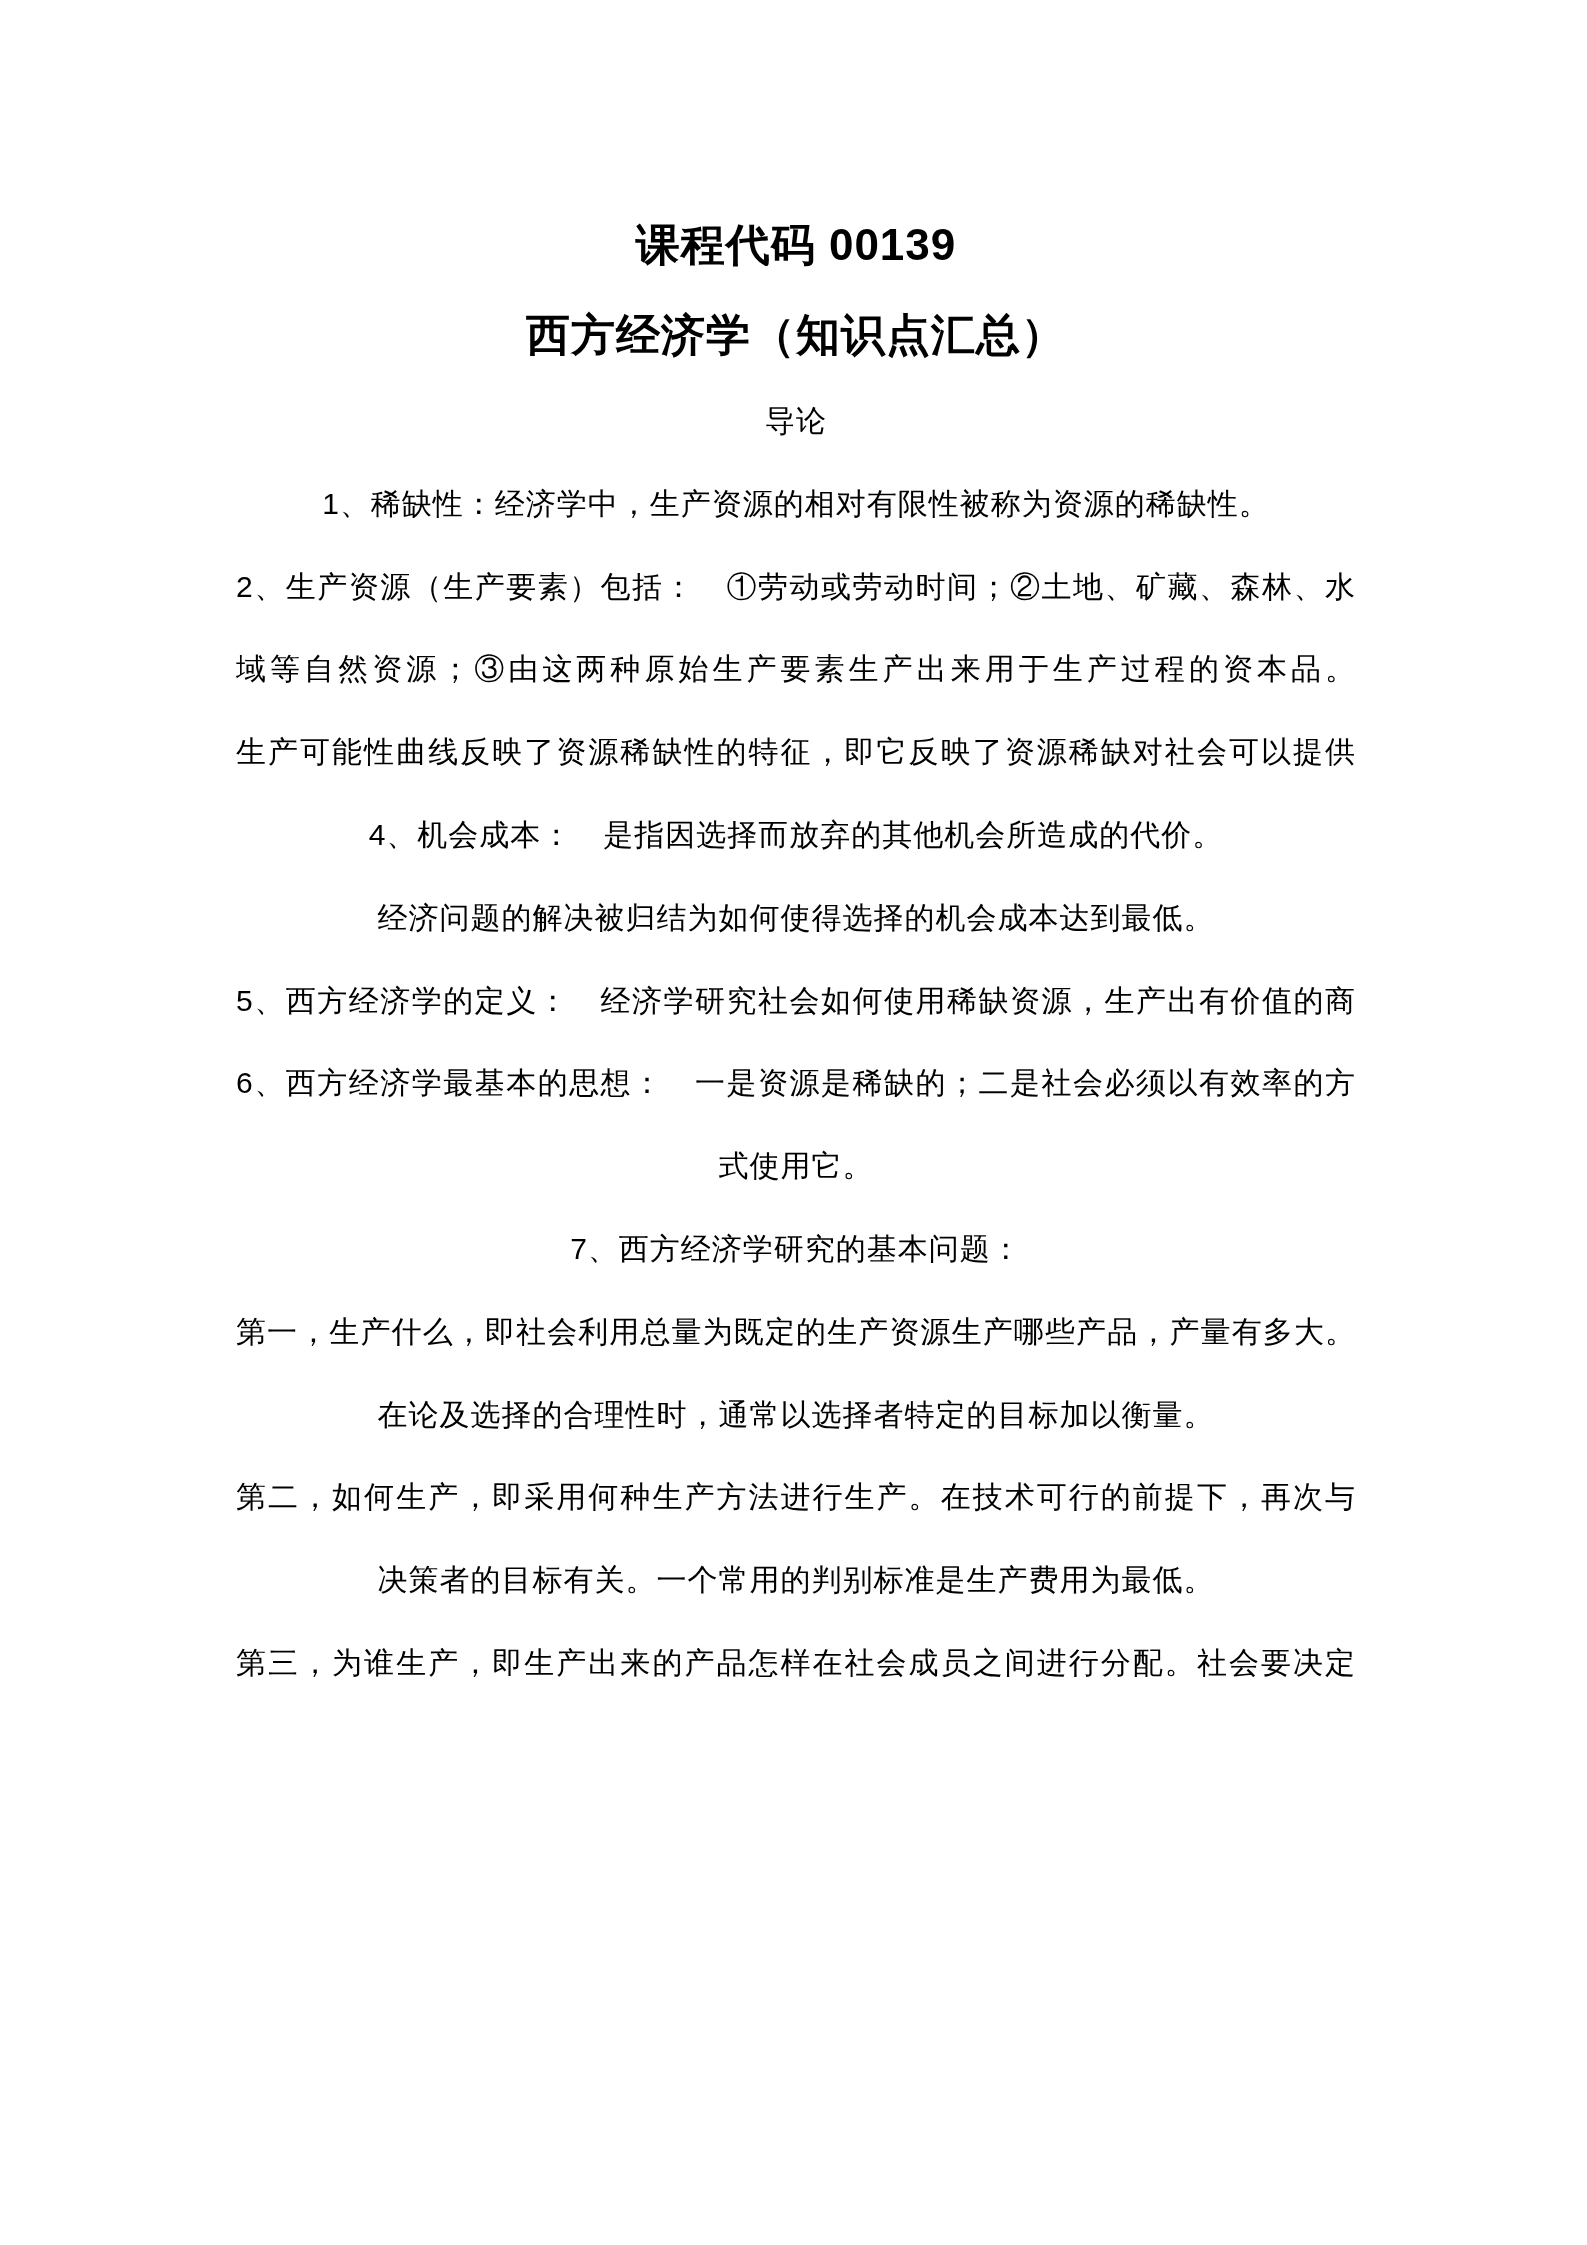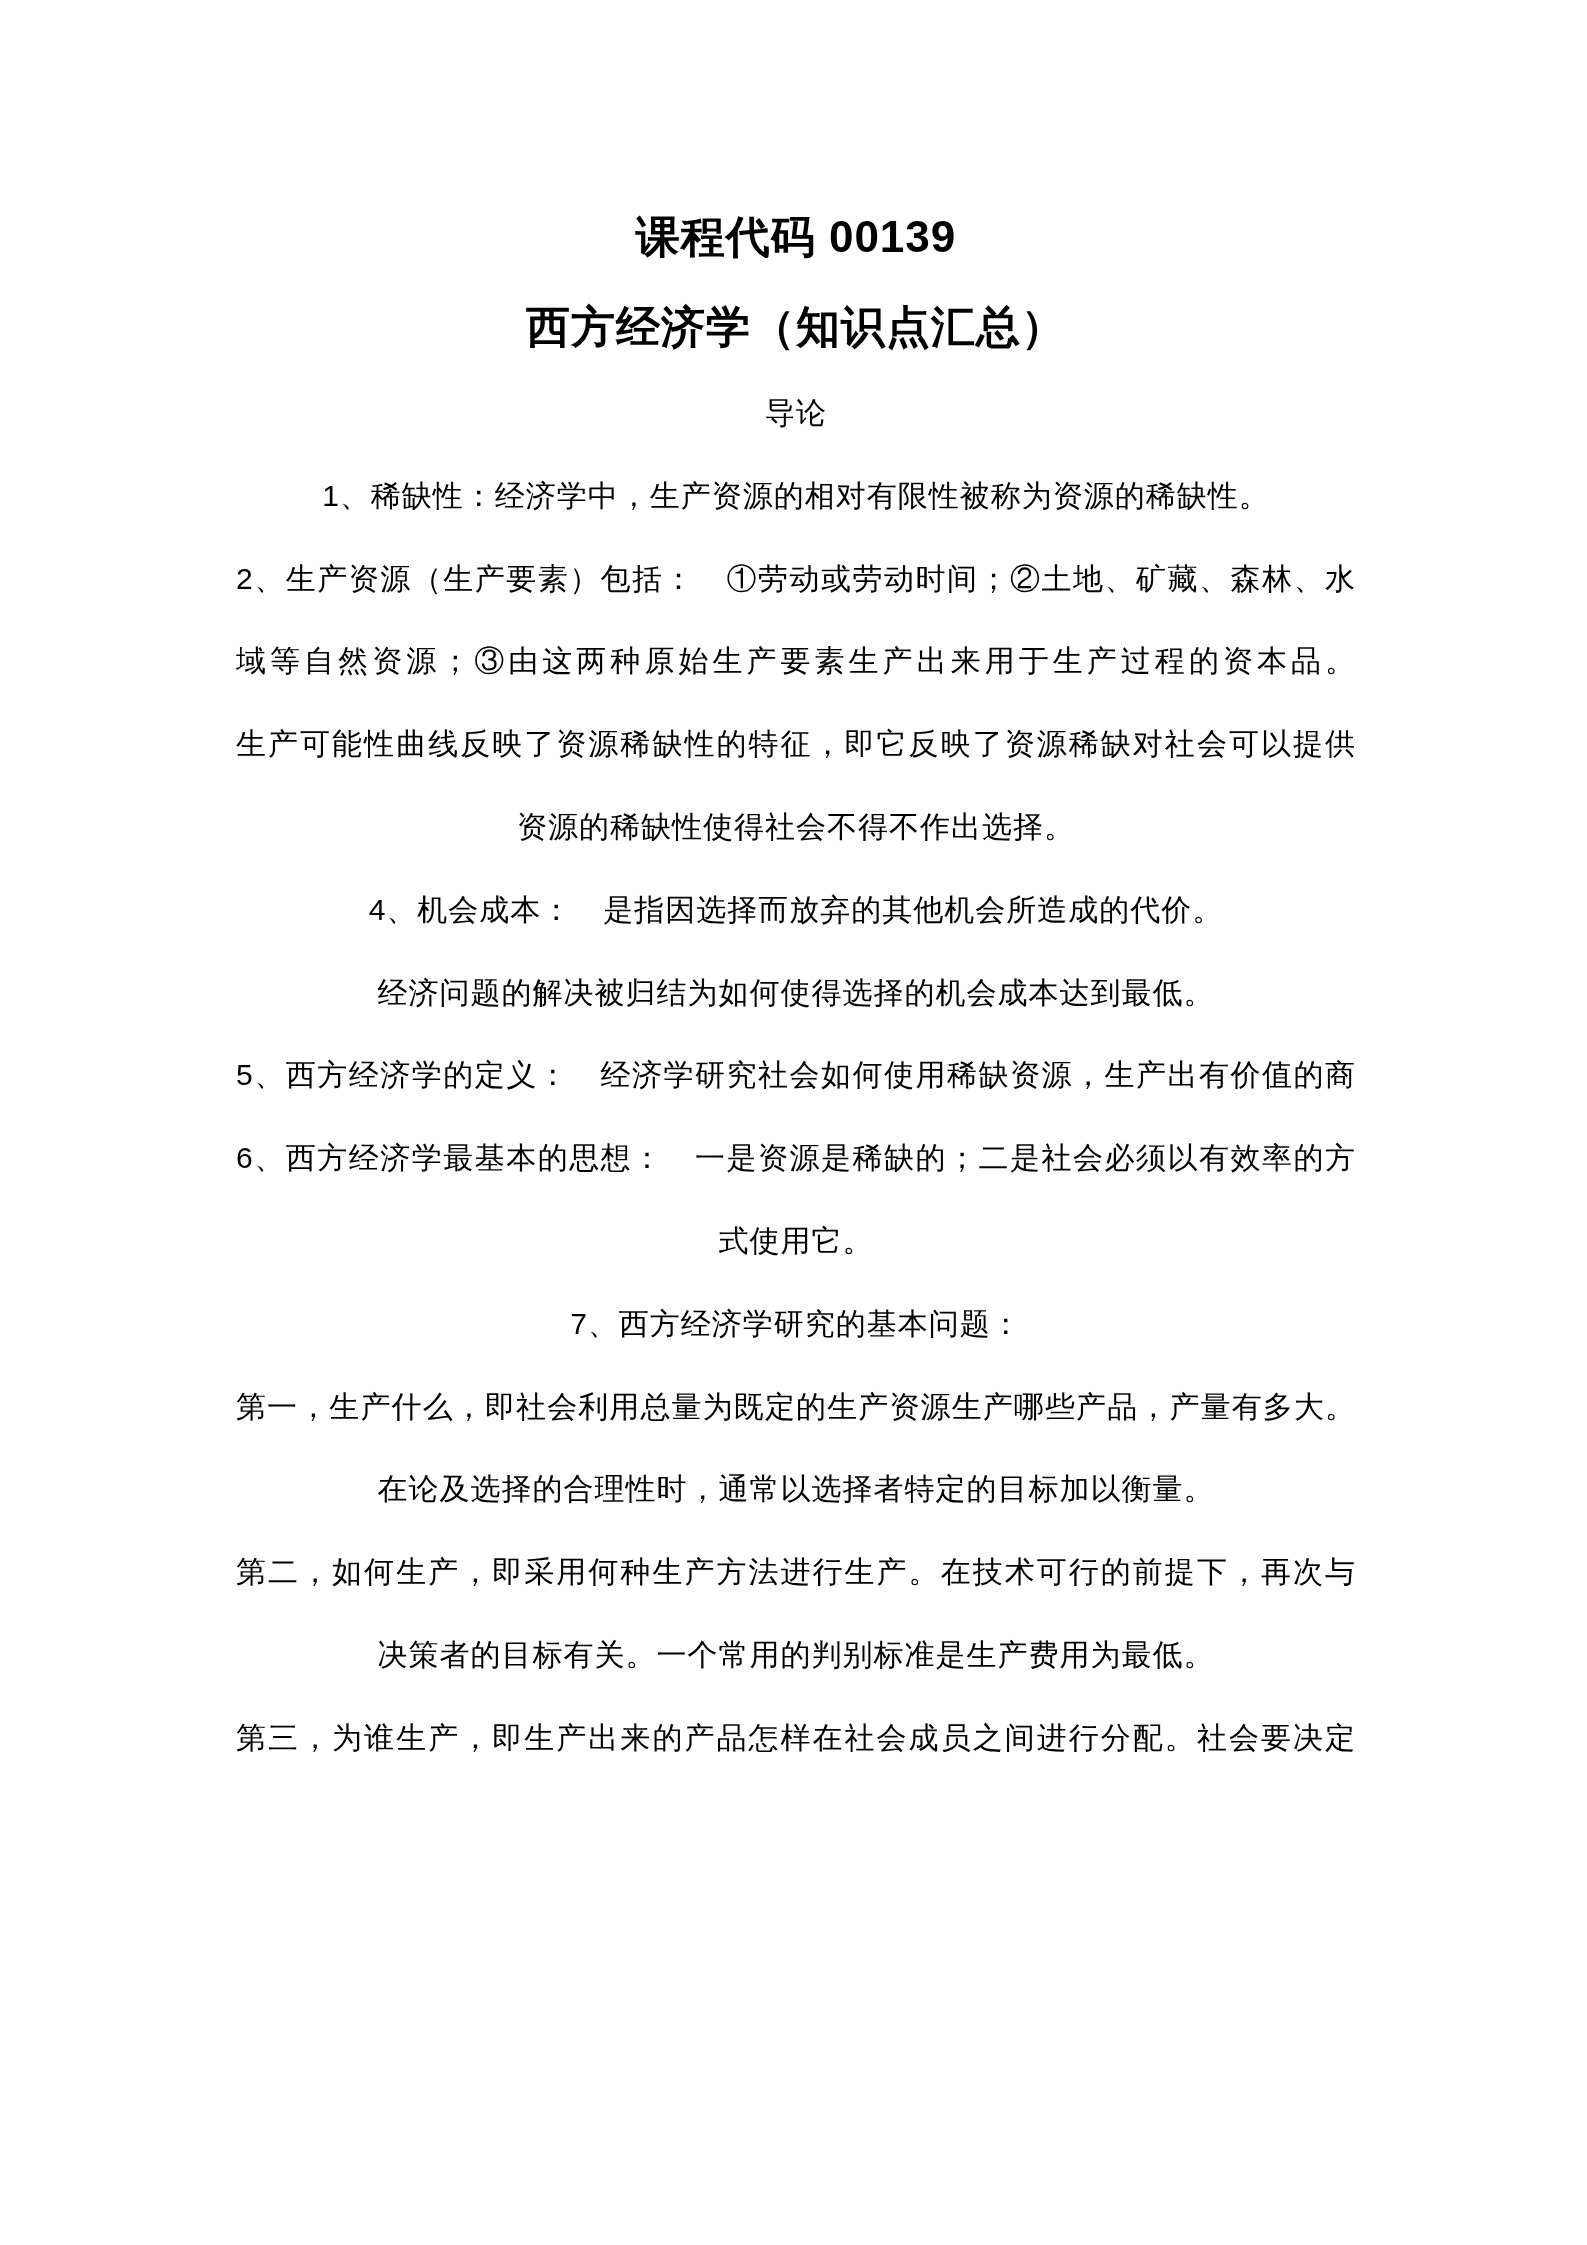--- a/index.html
+++ b/index.html
@@ -14,21 +14,21 @@
     position: relative;
     width: 1587px;
     height: 2245px;
     background: #ffffff;
     color: #000000;
     overflow: hidden;
   }
   .content {
     position: absolute;
     left: 236px;
-    top: 192px;
+    top: 200px;
     width: 1120px;
   }
   .title-line {
     font-size: 44px;
     font-weight: bold;
     line-height: 90px;
     text-align: center;
     white-space: nowrap;
     letter-spacing: 1px;
   }
@@ -52,21 +52,20 @@
   <div class="content">
 
     <div class="title-line">课程代码 00139</div>
     <div class="title-line">西方经济学（知识点汇总）</div>
 
     <div class="doc-line">导论</div>
     <div class="doc-line">1、稀缺性：经济学中，生产资源的相对有限性被称为资源的稀缺性。</div>
     <div class="doc-line just">2、生产资源（生产要素）包括：　①劳动或劳动时间；②土地、矿藏、森林、水</div>
     <div class="doc-line just">域等自然资源；③由这两种原始生产要素生产出来用于生产过程的资本品。</div>
     <div class="doc-line just">生产可能性曲线反映了资源稀缺性的特征，即它反映了资源稀缺对社会可以提供</div>
-    <div class="doc-line">资源的稀缺性使得社会不得不作出选择。</div>
     <div class="doc-line">4、机会成本：　是指因选择而放弃的其他机会所造成的代价。</div>
     <div class="doc-line">经济问题的解决被归结为如何使得选择的机会成本达到最低。</div>
     <div class="doc-line just">5、西方经济学的定义：　经济学研究社会如何使用稀缺资源，生产出有价值的商</div>
     <div class="doc-line just">6、西方经济学最基本的思想：　一是资源是稀缺的；二是社会必须以有效率的方</div>
     <div class="doc-line">式使用它。</div>
     <div class="doc-line">7、西方经济学研究的基本问题：</div>
     <div class="doc-line just">第一，生产什么，即社会利用总量为既定的生产资源生产哪些产品，产量有多大。</div>
     <div class="doc-line">在论及选择的合理性时，通常以选择者特定的目标加以衡量。</div>
     <div class="doc-line just">第二，如何生产，即采用何种生产方法进行生产。在技术可行的前提下，再次与</div>
     <div class="doc-line">决策者的目标有关。一个常用的判别标准是生产费用为最低。</div>

